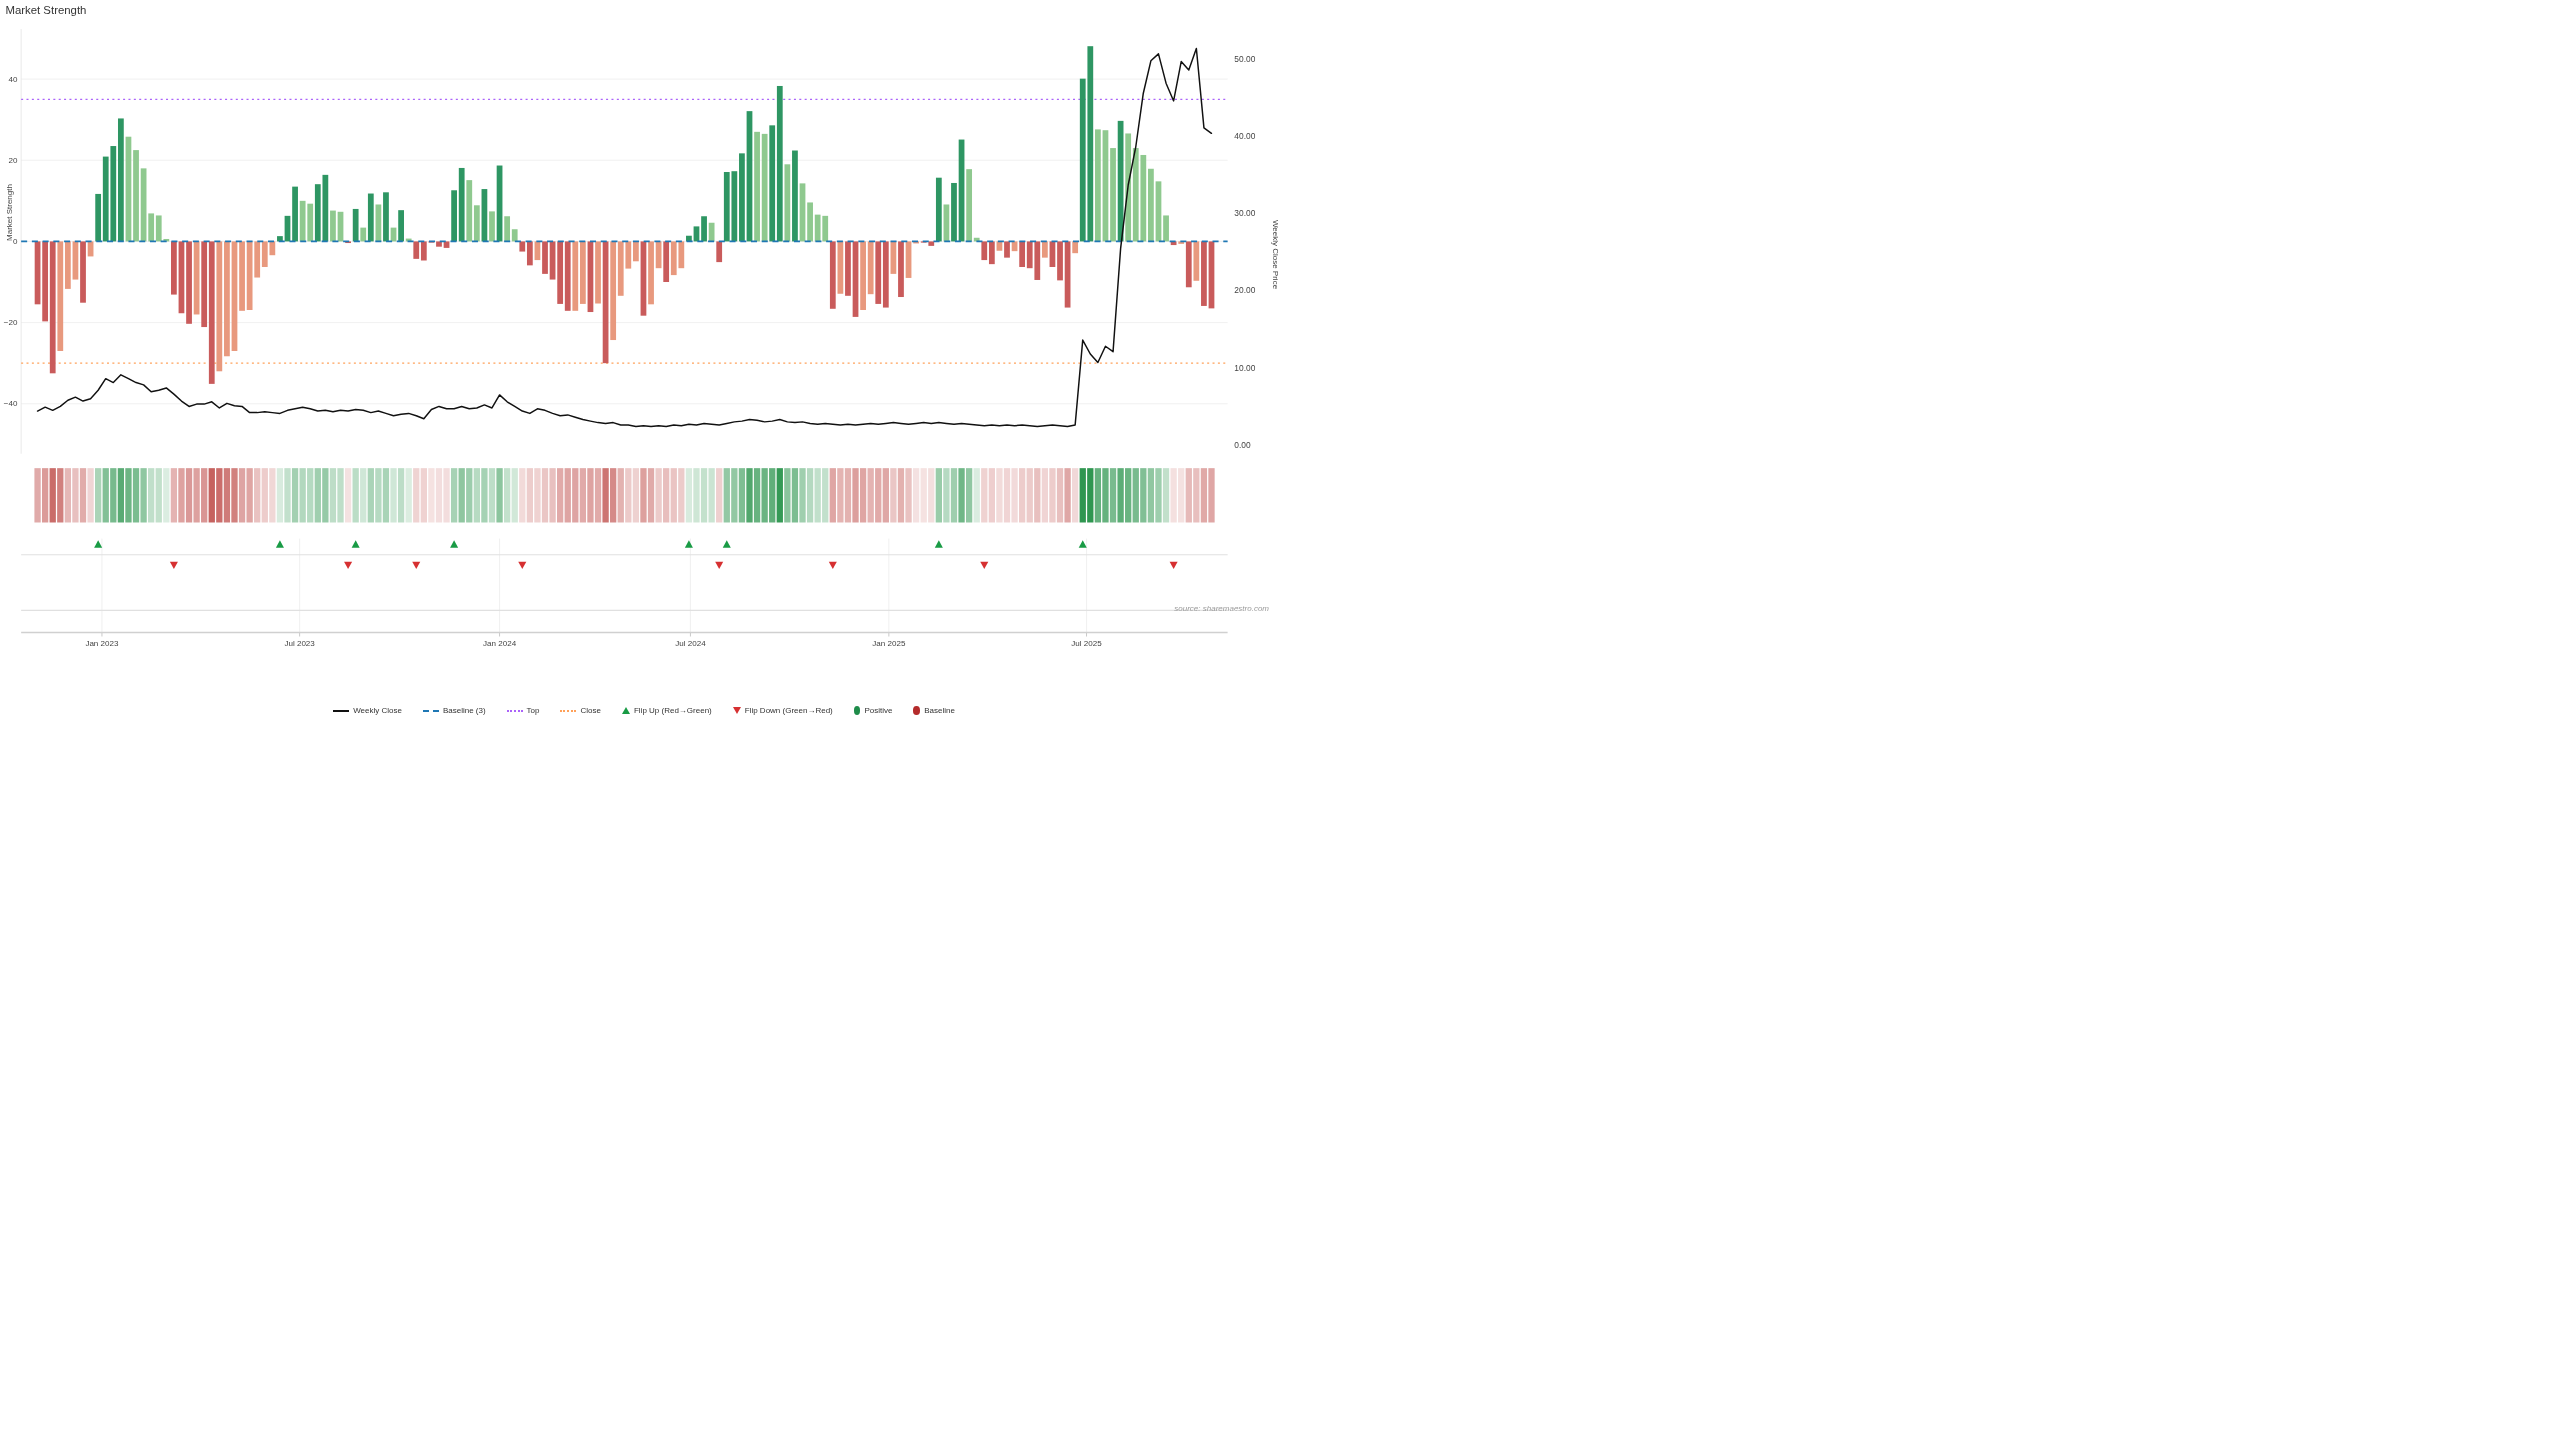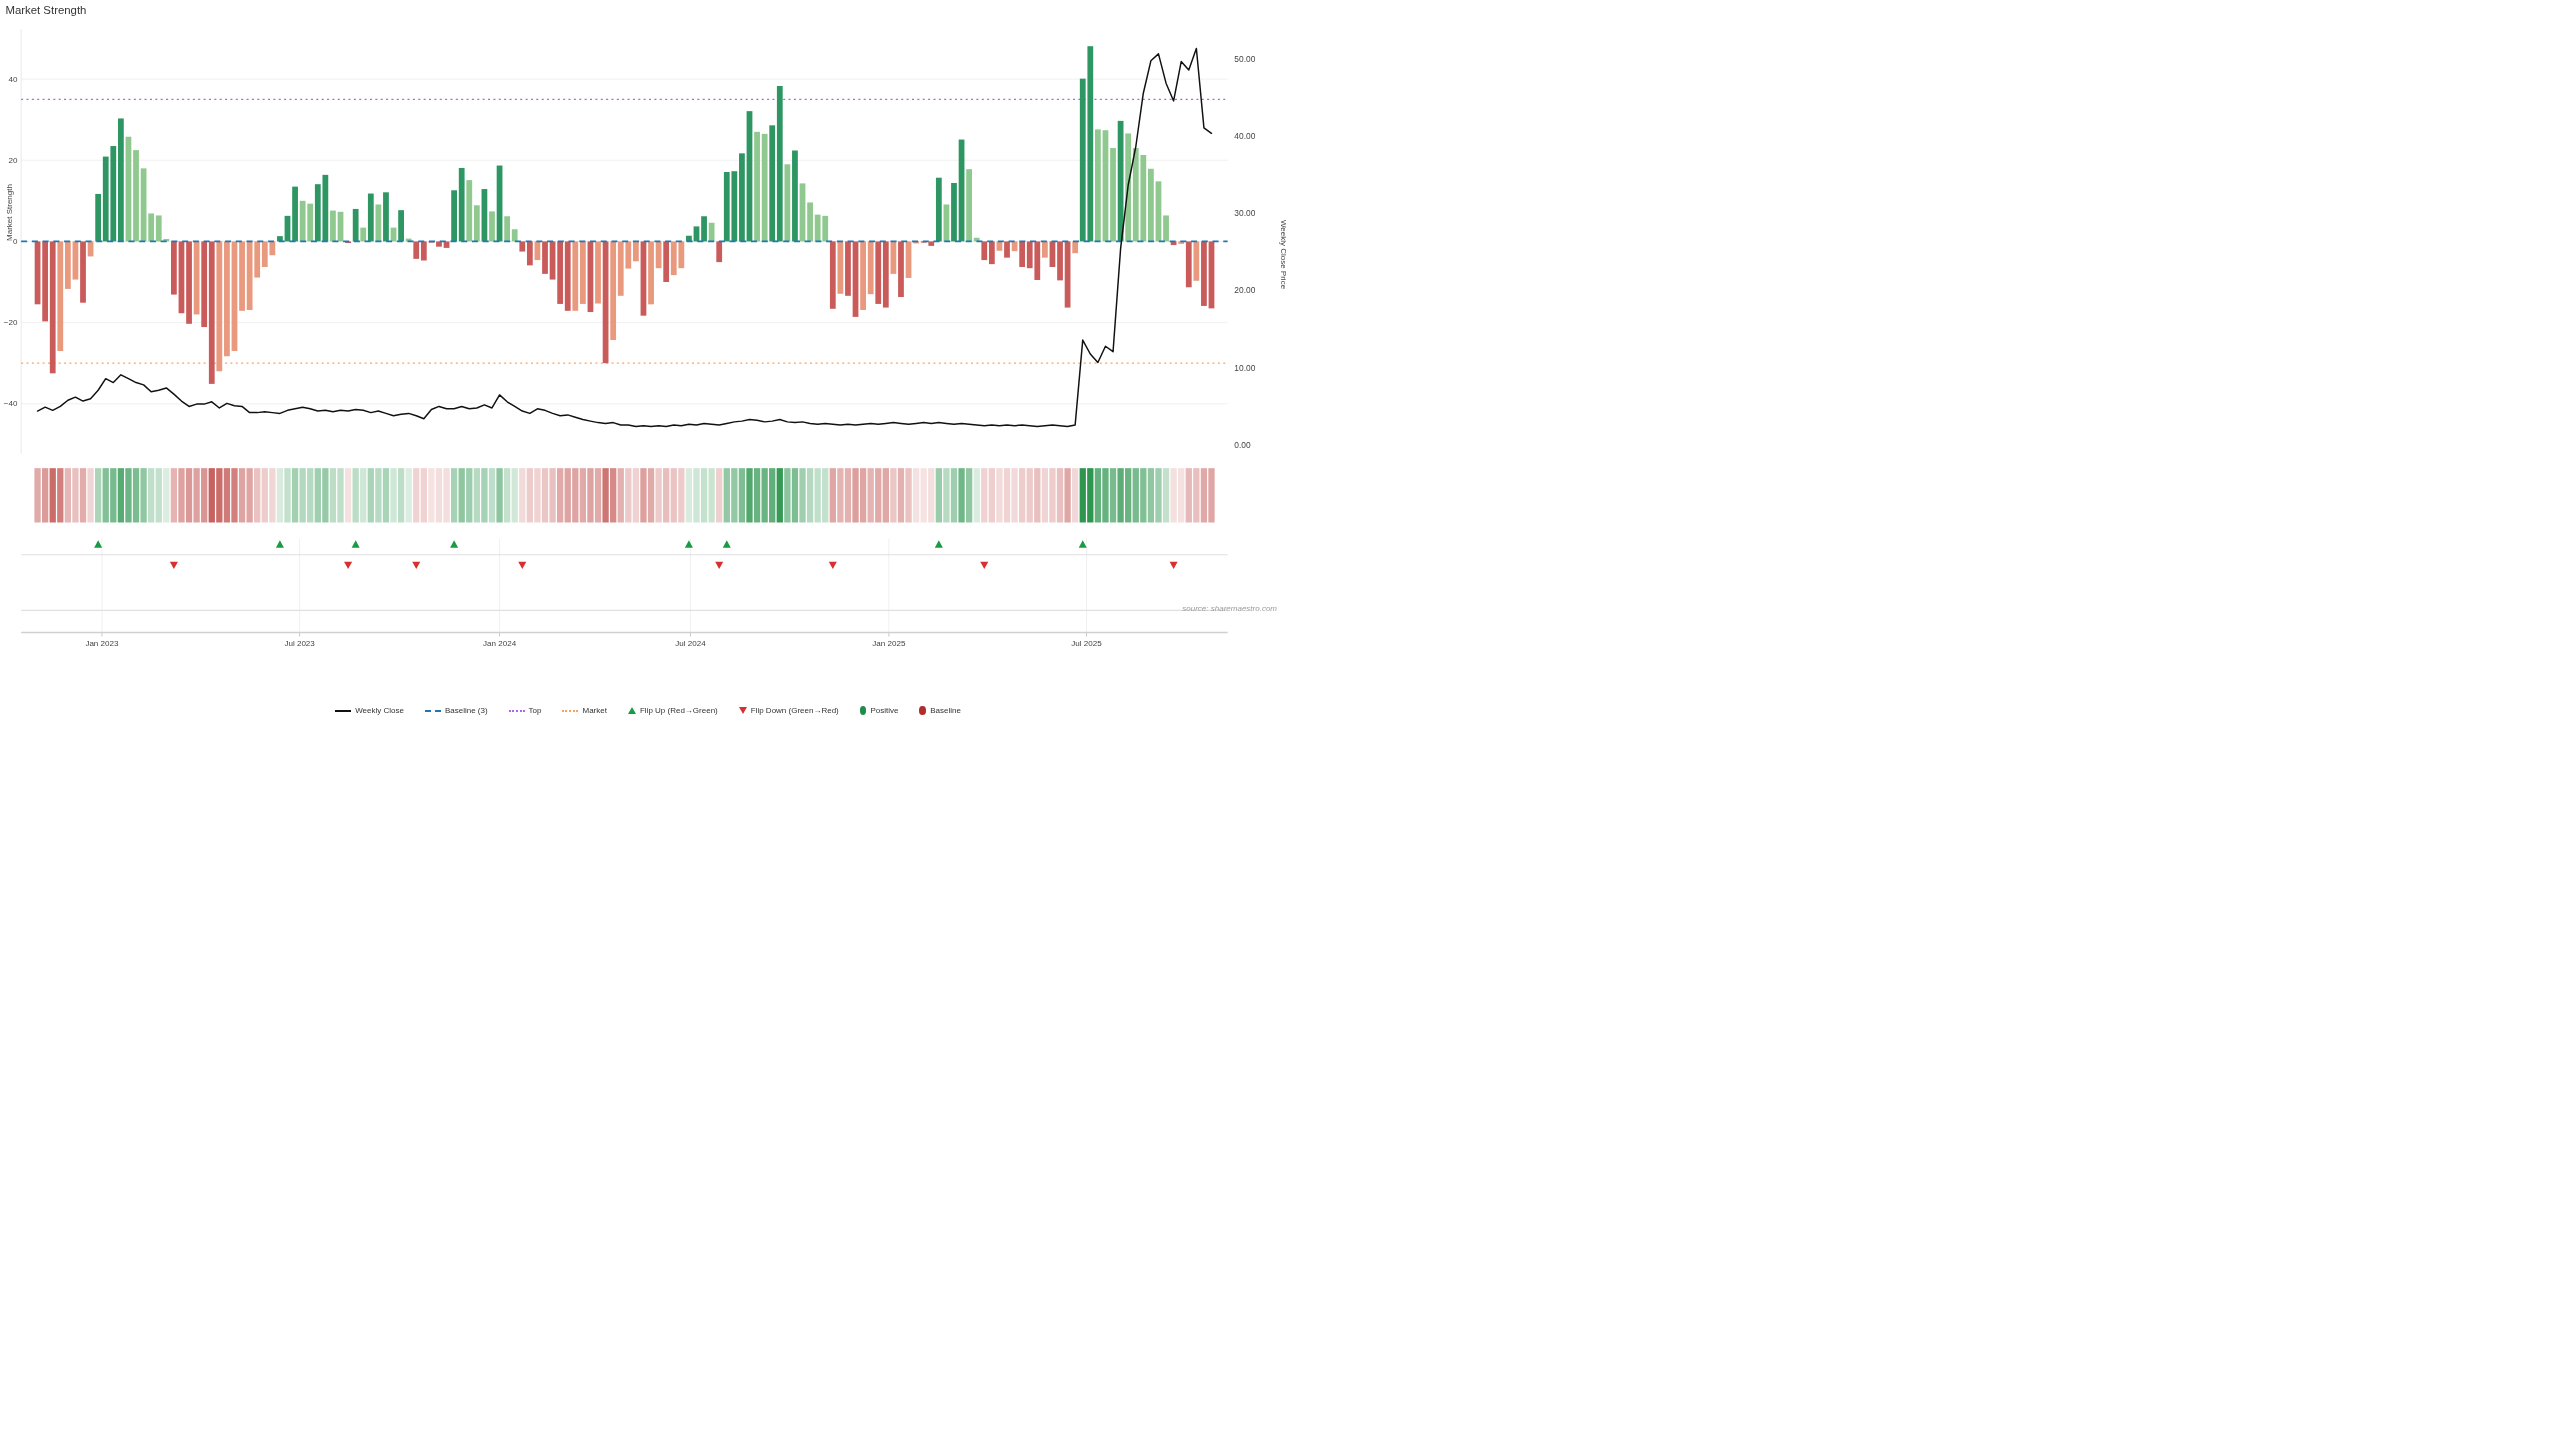--- a/index.html
+++ b/index.html
@@ -1,17 +1,17 @@
 <!DOCTYPE html>
 <html style="font-size:10.7px"><head>
 <meta charset="utf-8">
 <style>
   html,body{margin:0;padding:0;background:#fff;}
   body{font-family:"Liberation Sans","DejaVu Sans",sans-serif;color:#444;}
-  .chart-root{position:relative;width:1288px;height:725px;background:#fff;overflow:hidden;padding-left:8px;}
+  .chart-root{position:relative;width:1288px;height:725px;background:#fff;overflow:hidden;}
   .chart-title{position:absolute;left:5.4px;top:4px;font-size:11.4px;color:#333;}
   .axis-title{position:absolute;font-size:8px;color:#444;white-space:nowrap;}
   .axis-title.left{left:-29.5px;top:208px;transform:rotate(-90deg);transform-origin:center;width:74px;text-align:center;left:-28px;}
   .axis-title.right{right:-31px;top:250px;transform:rotate(90deg);transform-origin:center;width:87px;text-align:center;}
   svg#plot{position:absolute;left:0;top:0;}
   .source-note{position:absolute;right:19px;top:604px;font-size:8px;color:#9a9a9a;font-style:italic;}
   .legend{position:absolute;left:0;right:0;top:706px;display:flex;justify-content:center;align-items:center;gap:21px;font-size:8px;color:#333;}
   .legend-item{display:flex;align-items:center;gap:4px;cursor:pointer;}
   .sw{display:inline-block;}
   .sw-line{width:16px;height:0;border-top:2px solid #111;}
@@ -437,21 +437,21 @@
     <div class="legend-item">
       <span class="sw sw-dash" style="border-top-color: rgb(31, 119, 180);"></span>
       <span>Baseline (3)</span>
     </div>
     <div class="legend-item">
       <span class="sw sw-dot-purple" style="border-top-color: rgb(171, 99, 250);"></span>
       <span>Top</span>
     </div>
     <div class="legend-item">
       <span class="sw sw-dot-orange" style="border-top-color: rgb(255, 161, 90);"></span>
-      <span>Market</span>
+      <span>Close</span>
     </div>
     <div class="legend-item">
       <span class="sw sw-tri-up" style="border-bottom-color: rgb(25, 155, 69);"></span>
       <span>Flip Up (Red→Green)</span>
     </div>
     <div class="legend-item">
       <span class="sw sw-tri-down" style="border-top-color: rgb(214, 48, 49);"></span>
       <span>Flip Down (Green→Red)</span>
     </div>
     <div class="legend-item">

